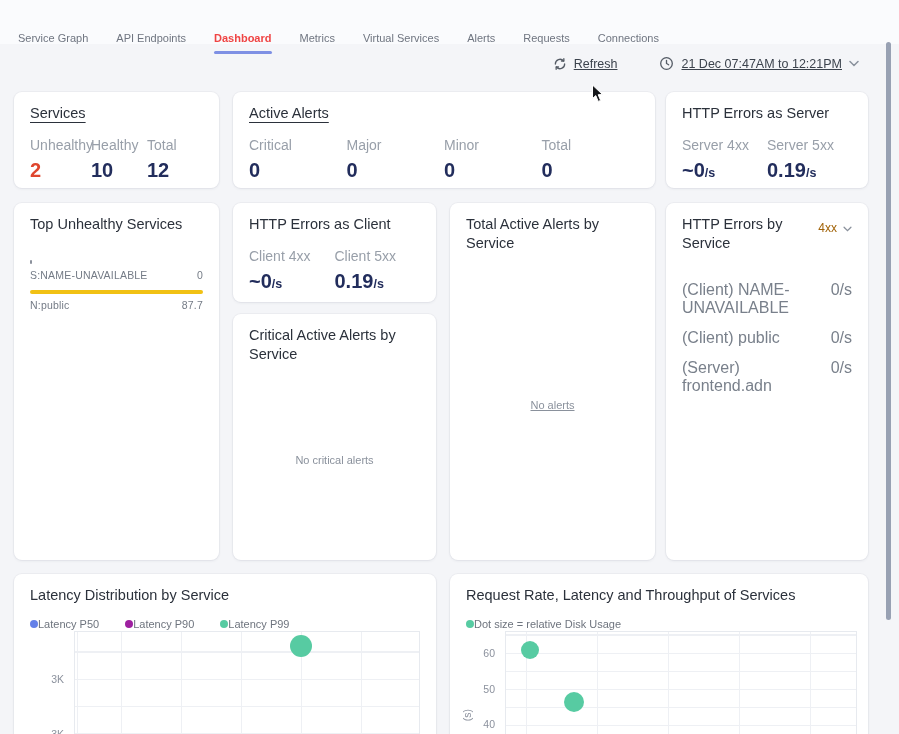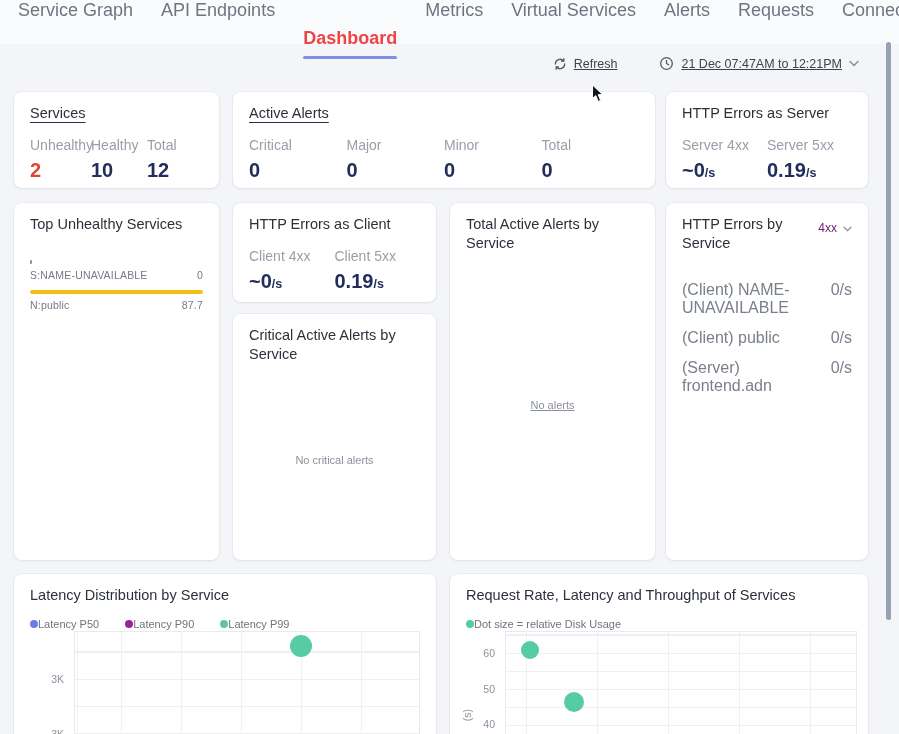--- a/index.html
+++ b/index.html
@@ -4,22 +4,22 @@
 <style>
   * { margin:0; padding:0; box-sizing:border-box; }
   html,body { width:899px; height:734px; overflow:hidden; }
   body {
     font-family:"Liberation Sans","DejaVu Sans",sans-serif;
     background:#f4f5f8; position:relative; color:#2b313b;
   }
   
   .nav {
     position:absolute; top:0; left:0; width:899px; height:44px;
-    background:#fafbfd; display:flex; align-items:flex-start; gap:28px;
-    padding:0 18px; font-size:18px; color:#6f7580;
+    background:#fafbfd; display:flex; align-items:flex-end; gap:28px;
+    padding:0 18px; font-size:11px; color:#6f7580;
   }
   .tab { position:relative; cursor:pointer; white-space:nowrap; }
   .tab.active { color:#ef4444; font-weight:bold;margin-top:28px; }
   .tab.active::after {
     content:""; position:absolute; left:0; right:0; bottom:-10px; height:3px;
     background:#7e90e4; border-radius:2px;
   }
   
   .toolbar {
     position:absolute; top:56px; right:40px; display:flex; align-items:center;
@@ -42,21 +42,21 @@
   .w61 { width:61px; } .w90 { width:90px; } .w100 { width:100px; }
   
   .tu-items { margin-top:26px; }
   .tu-bar { height:4px; border-radius:2px; margin-bottom:5px; }
   .tu-row { display:flex; justify-content:space-between; font-size:10.5px; color:#747b86; margin-bottom:9px; letter-spacing:.2px; }
   
   .empty { position:absolute; left:0; right:0; text-align:center; font-size:11px; color:#8a919c; }
   
   .hbs-head { display:flex; justify-content:space-between; align-items:flex-start; }
   .hbs-title { width:120px; }
-  .hbs-filter { display:flex; align-items:center; gap:6px; font-size:12px; color:#701a75; cursor:pointer; margin-top:6px;text-align:right; }
+  .hbs-filter { display:flex; align-items:center; gap:6px; font-size:12px; color:#a16207; cursor:pointer; margin-top:6px;text-align:right; }
   .hbs-items { margin-top:28px; }
   .hbs-row { display:flex; justify-content:space-between; font-size:16px; color:#79808b; margin-bottom:12px; }
   
   .legend { display:flex; align-items:center; gap:26px; margin-top:13px; }
   .legend-item { display:flex; align-items:center; gap:0; font-size:11px; color:#6e747e; }
   .legend-dot { width:8px; height:8px; border-radius:50%; flex:none; }
   .plot { position:absolute; top:57px; border-top:1px solid #e7eaef; border-left:1px solid #e7eaef; border-right:1px solid #e7eaef; }
   .plot-latency {
     left:60px; width:346px; height:110px;
     background-image:

